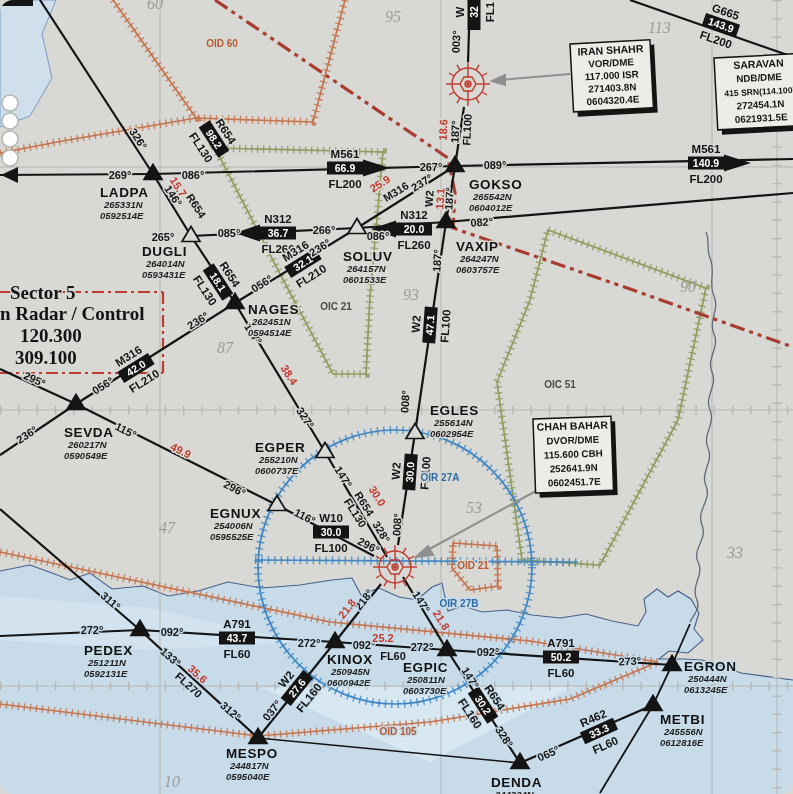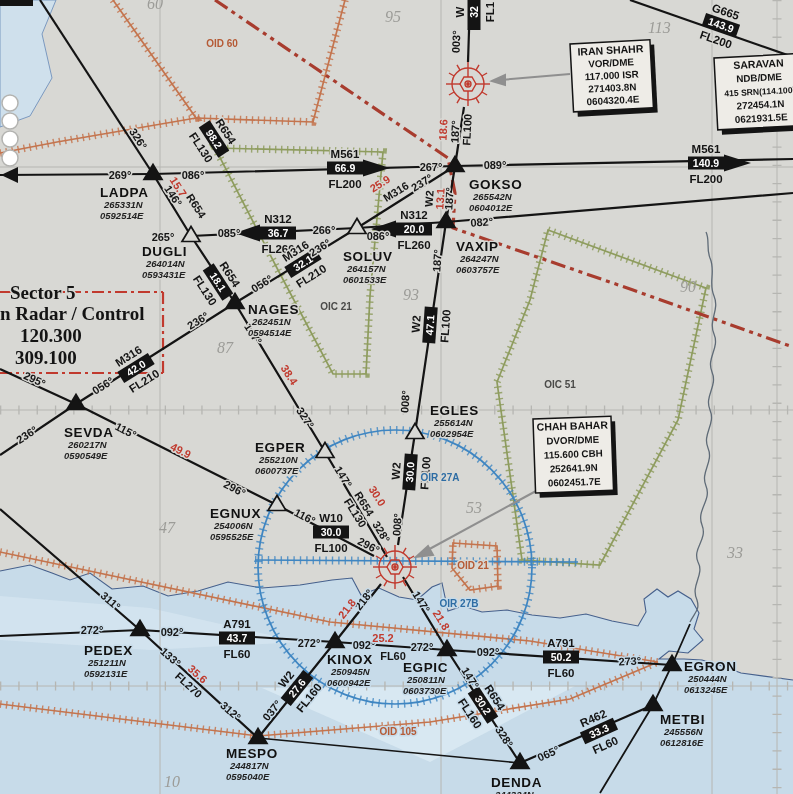--- a/index.html
+++ b/index.html
@@ -1,16 +1,16 @@
 <!DOCTYPE html>
 <html><head>
 <meta charset="utf-8">
 <style>
   html,body{margin:0;padding:0;background:#d8d8d4;}
-  #stage{position:relative;width:793px;height:794px;overflow:hidden;}
+  #stage{position:relative;width:793px;height:794px;overflow:hidden;border-radius:13px;}
   svg{display:block;}
   text{font-family:"Liberation Sans",sans-serif;}
   .brg{font-weight:bold;font-size:11px;fill:#161616;}
   .red{font-weight:bold;font-size:11px;fill:#c13a2e;}
   .pln{font-weight:bold;font-size:11px;fill:#161616;}
   .wname{font-weight:bold;font-size:13.5px;fill:#111;letter-spacing:.6px;}
   .wcoord{font-weight:bold;font-style:italic;font-size:9.5px;fill:#222;}
   .awy{font-weight:bold;font-size:11.5px;fill:#141414;}
   .dist{font-weight:bold;font-size:10.5px;fill:#ffffff;}
   .nav0{font-weight:bold;font-size:10.5px;fill:#141414;}

